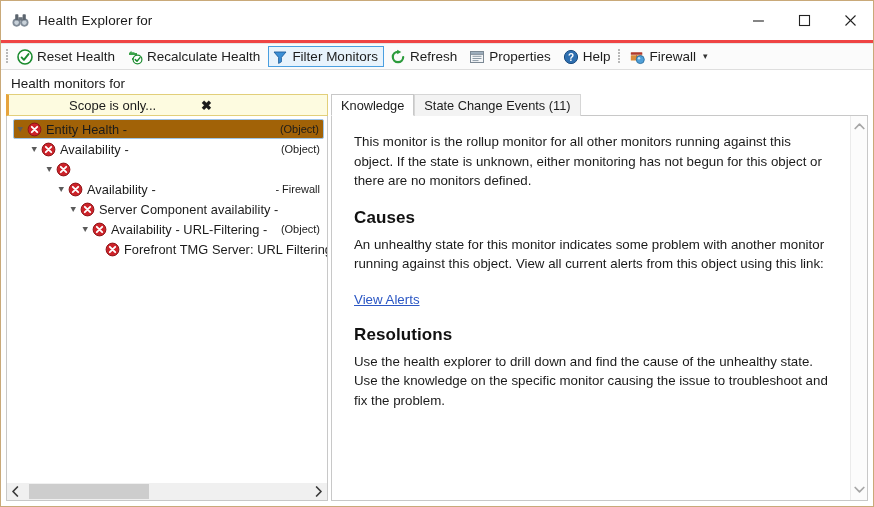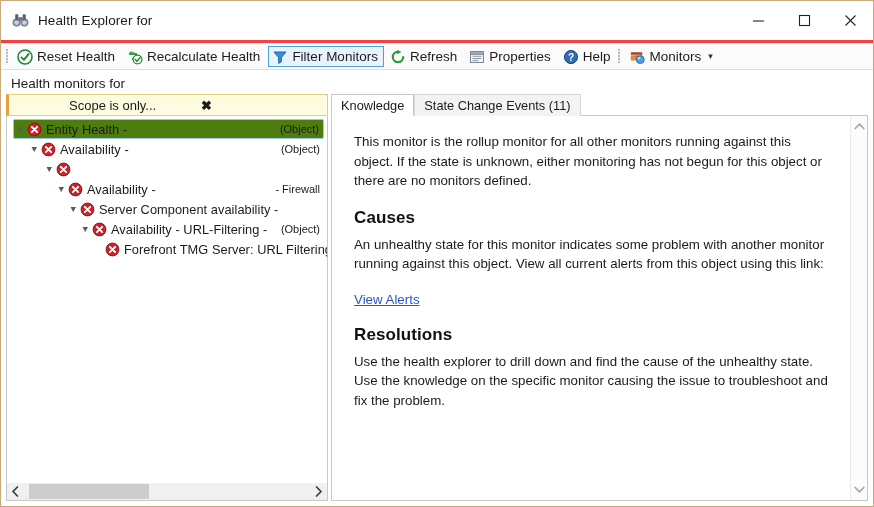--- a/index.html
+++ b/index.html
@@ -204,21 +204,21 @@
     height: 20px;
     display: flex;
     align-items: center;
     position: relative;
     white-space: nowrap;
     cursor: default;
     box-sizing: border-box;
     margin-right: 3px;
   }
   .tree-row.selected {
-    background: #4d7c0f;
+    background: #a16207;
     border: 1px solid #9ec5e8;
     border-radius: 2px;
     box-sizing: border-box;
   }
   .expander {
     width: 13px;
     flex: 0 0 auto;
     display: flex;
     align-items: center;
     justify-content: center;
@@ -489,21 +489,21 @@
     <div class="tb-item">
       <span class="tb-icon">
         <svg viewBox="0 0 16 16" width="16" height="16">
           <rect x="1.8" y="3.2" width="11.5" height="2.6" rx="0.5" fill="#b03a2b"></rect>
           <rect x="1.8" y="6.2" width="11.5" height="5.2" rx="0.5" fill="#d98b3a"></rect>
           <line x1="7.5" y1="6.2" x2="7.5" y2="11.4" stroke="#b07028" stroke-width="0.9"></line>
           <circle cx="11.3" cy="10.6" r="4" fill="#4f9fd8" stroke="#2d6f9f" stroke-width="0.9"></circle>
           <circle cx="10" cy="9.3" r="1.2" fill="#bfe2f6"></circle>
         </svg>
       </span>
-      <span class="tb-label">Monitors</span>
+      <span class="tb-label">Firewall</span>
       <span class="tb-caret">▾</span>
     </div>
   </div>
 
   <div class="subheader">
     <span>Health monitors for</span>
   </div>
 
   <div class="body">
 

